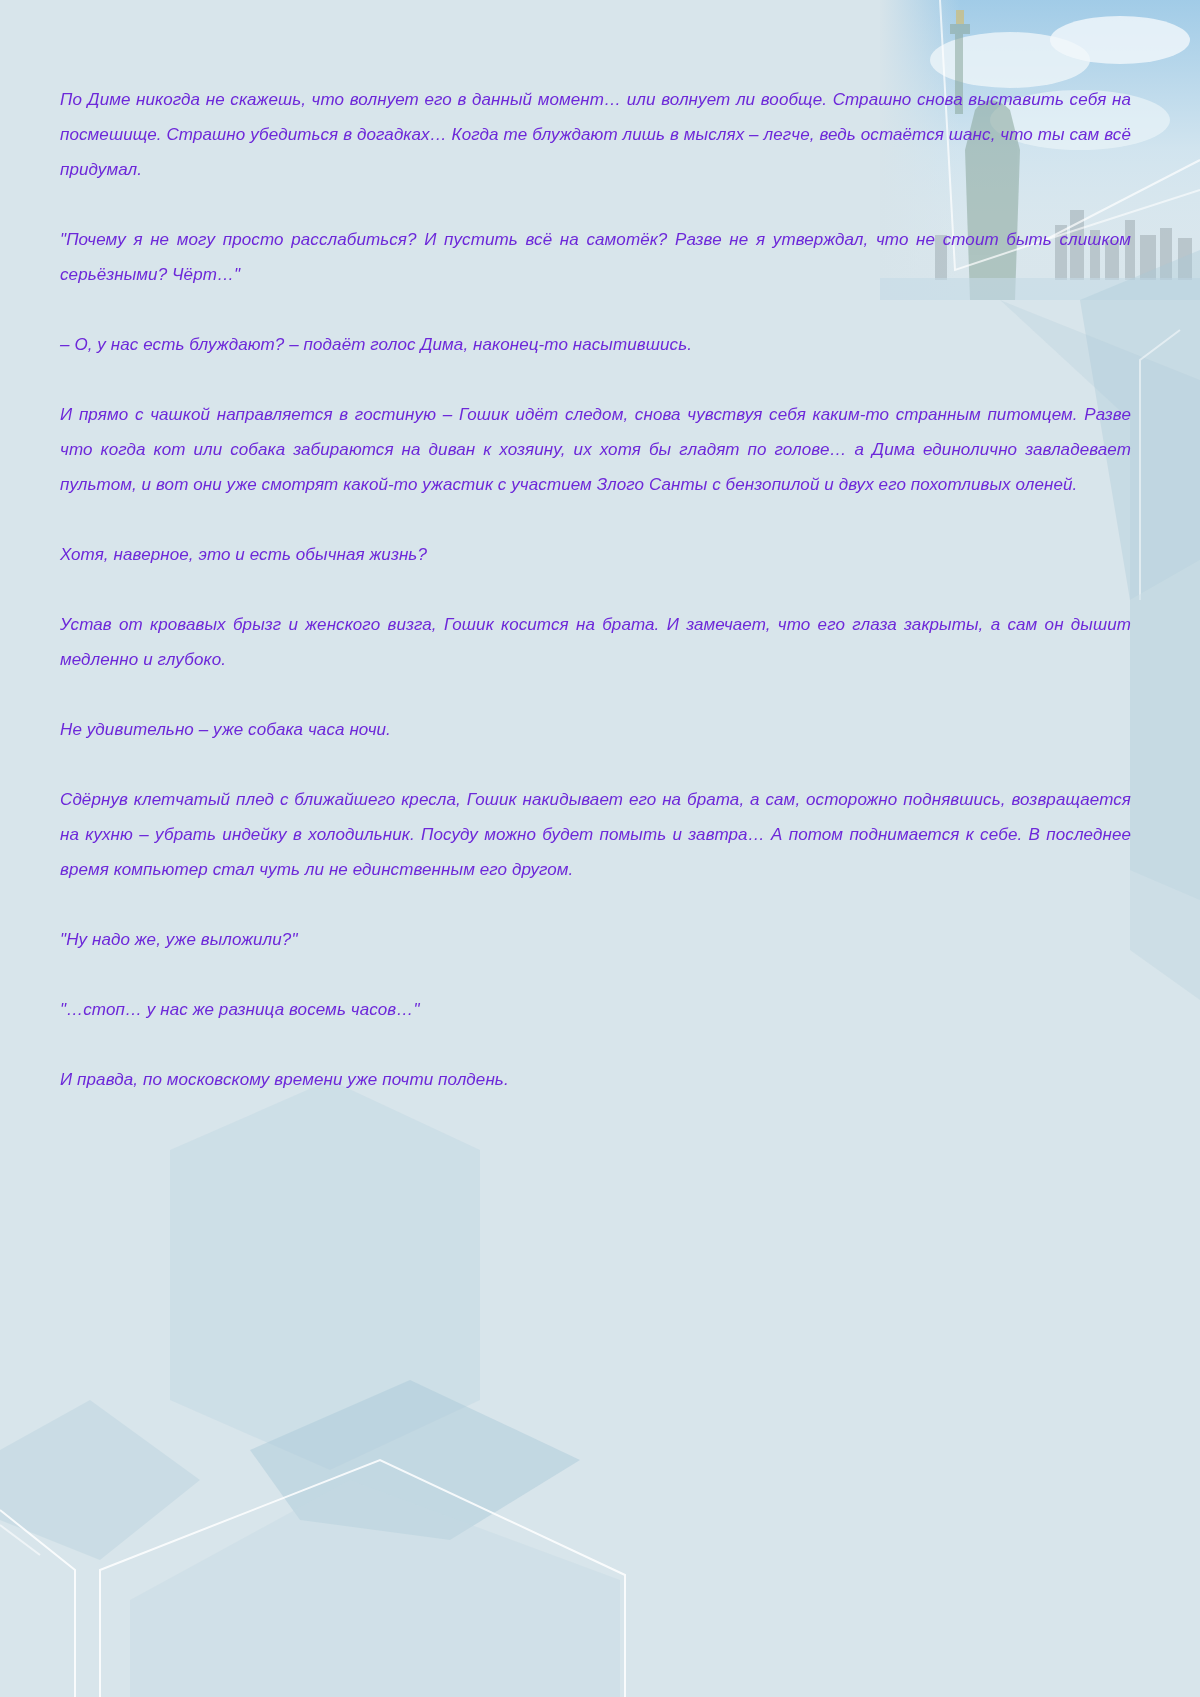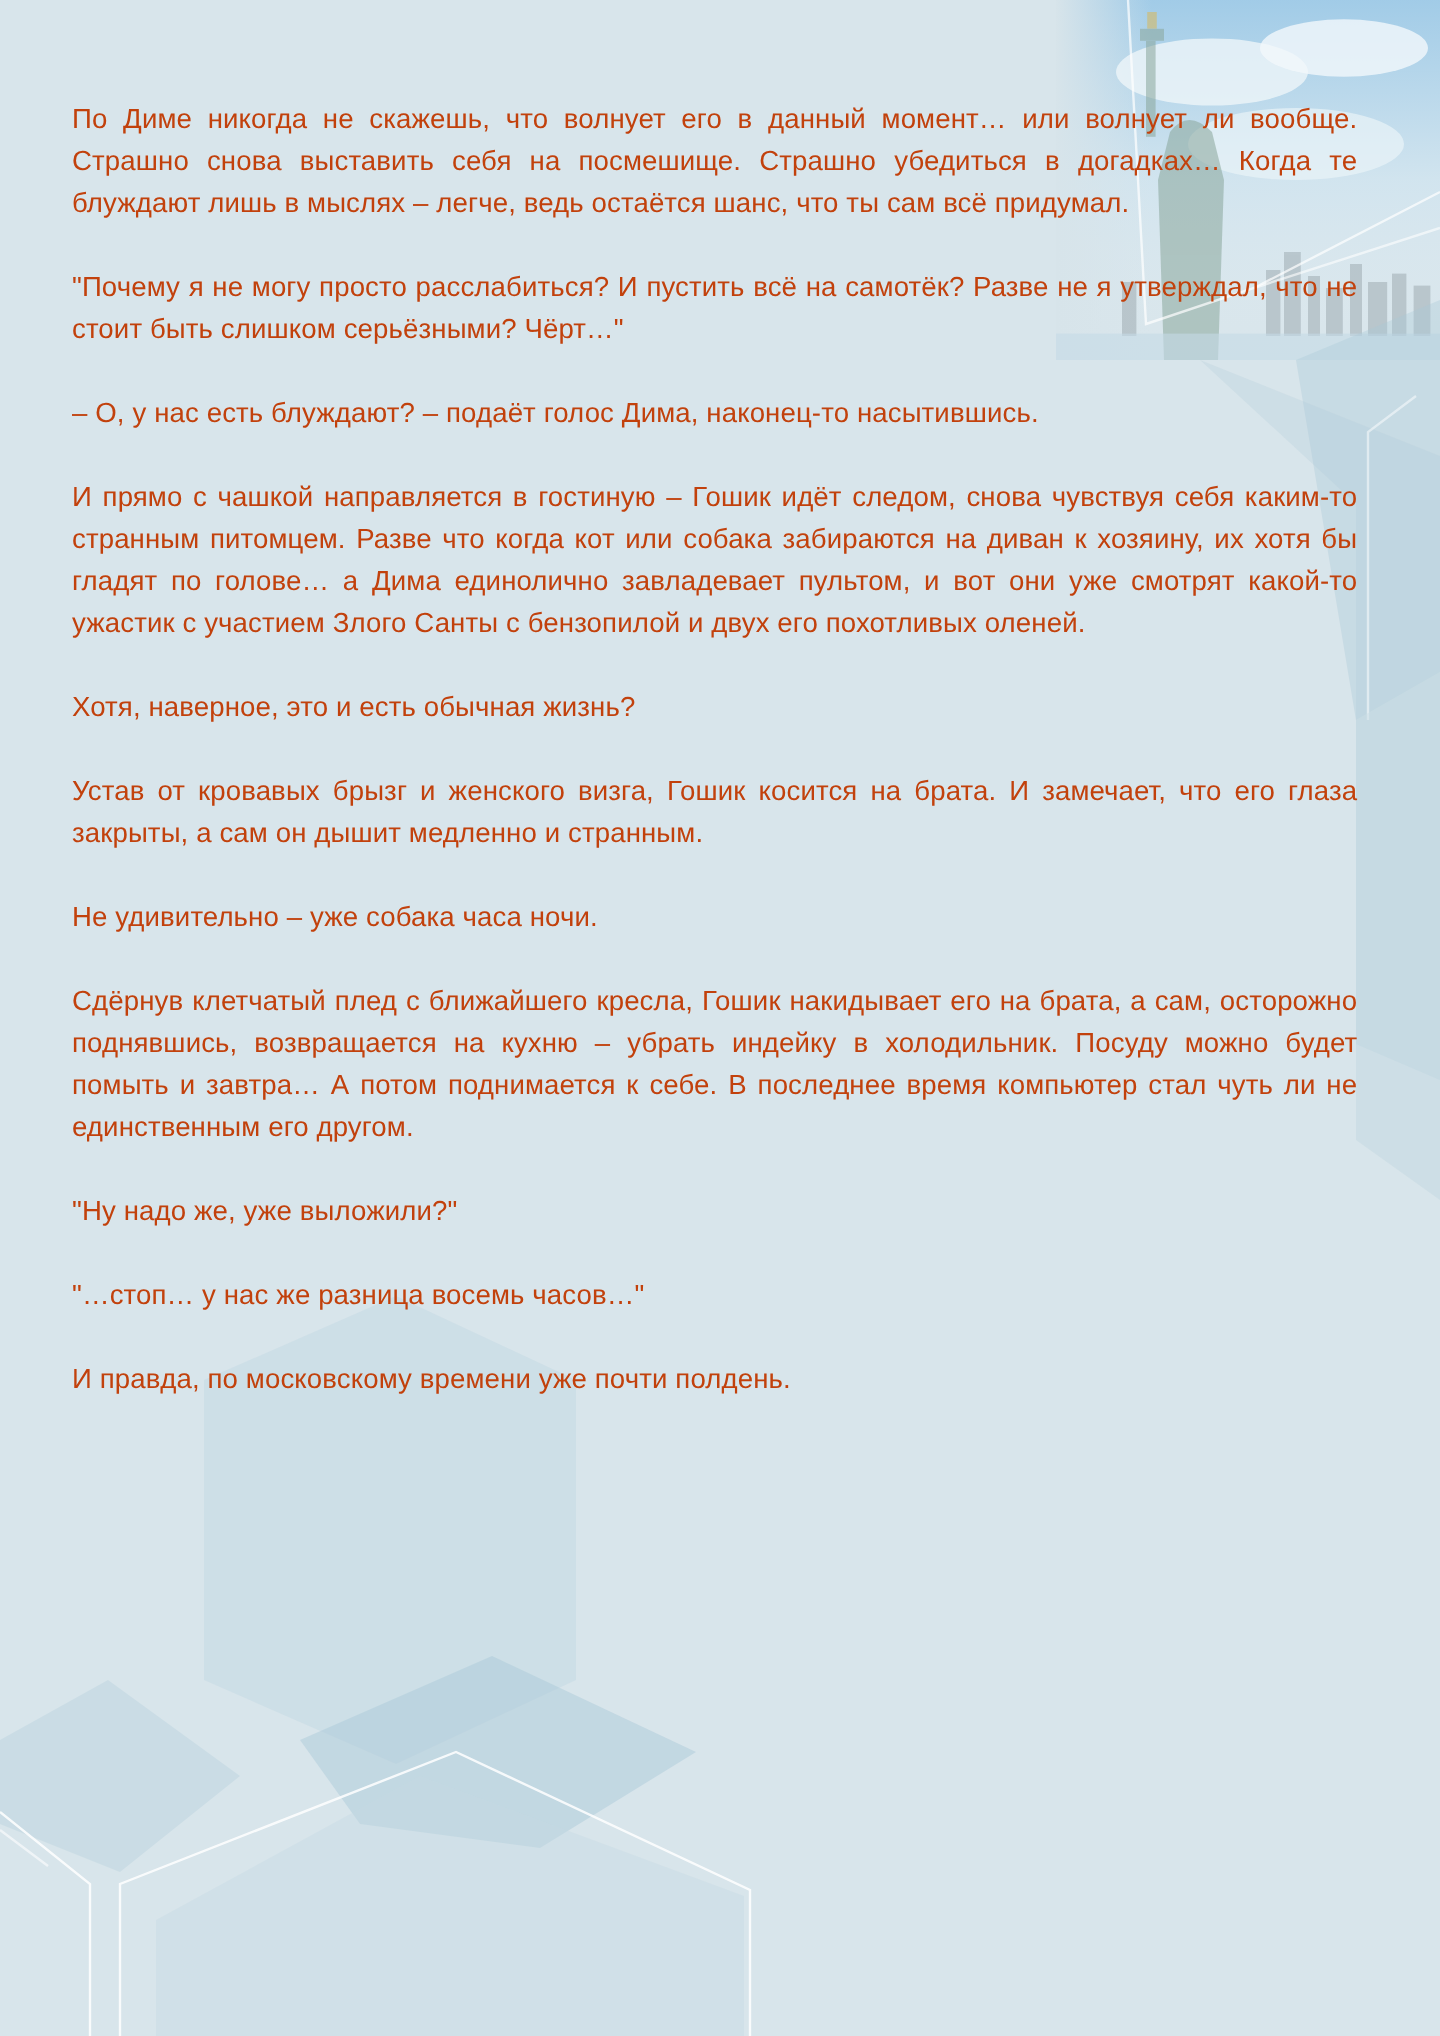--- a/index.html
+++ b/index.html
@@ -4,21 +4,21 @@
 <style>
   html, body { margin:0; padding:0; }
   body {
     width:1200px; height:1697px; overflow:hidden; position:relative;
     background:#d7e4ea;
     font-family:"Liberation Sans", "DejaVu Sans", sans-serif;
   }
   .bg { position:absolute; inset:0; overflow:hidden; z-index:0; }
   .content {
     position:absolute; left:60px; top:82px; width:1071px; z-index:2;
-    color:#c2410c; font-size:23px; line-height:35px;
+    color:#6d28d9; font-size:17px; line-height:35px;font-style:italic;
   }
   .content p { margin:0 0 35px 0; text-align:justify; letter-spacing:0.1px; }
 </style>
 </head>
 <body>
 
 <div class="bg">
   <svg width="1200" height="1697" viewBox="0 0 1200 1697" xmlns="http://www.w3.org/2000/svg">
     <defs>
       <linearGradient id="sky" x1="0" y1="0" x2="0" y2="1">
@@ -79,19 +79,19 @@
     <line x1="0" y1="1525" x2="40" y2="1555" stroke="#ffffff" stroke-width="2" opacity="0.6"></line>
   </svg>
 </div>
 
 <main class="content">
   <p>По Диме никогда не скажешь, что волнует его в данный момент… или волнует ли вообще. Страшно снова выставить себя на посмешище. Страшно убедиться в догадках… Когда те блуждают лишь в мыслях – легче, ведь остаётся шанс, что ты сам всё придумал.</p>
   <p>"Почему я не могу просто расслабиться? И пустить всё на самотёк? Разве не я утверждал, что не стоит быть слишком серьёзными? Чёрт…"</p>
   <p>– О, у нас есть блуждают? – подаёт голос Дима, наконец-то насытившись.</p>
   <p>И прямо с чашкой направляется в гостиную – Гошик идёт следом, снова чувствуя себя каким-то странным питомцем. Разве что когда кот или собака забираются на диван к хозяину, их хотя бы гладят по голове… а Дима единолично завладевает пультом, и вот они уже смотрят какой-то ужастик с участием Злого Санты с бензопилой и двух его похотливых оленей.</p>
   <p>Хотя, наверное, это и есть обычная жизнь?</p>
-  <p>Устав от кровавых брызг и женского визга, Гошик косится на брата. И замечает, что его глаза закрыты, а сам он дышит медленно и странным.</p>
+  <p>Устав от кровавых брызг и женского визга, Гошик косится на брата. И замечает, что его глаза закрыты, а сам он дышит медленно и глубоко.</p>
   <p>Не удивительно – уже собака часа ночи.</p>
   <p>Сдёрнув клетчатый плед с ближайшего кресла, Гошик накидывает его на брата, а сам, осторожно поднявшись, возвращается на кухню – убрать индейку в холодильник. Посуду можно будет помыть и завтра… А потом поднимается к себе. В последнее время компьютер стал чуть ли не единственным его другом.</p>
   <p>"Ну надо же, уже выложили?"</p>
   <p>"…стоп… у нас же разница восемь часов…"</p>
   <p>И правда, по московскому времени уже почти полдень.</p>
 </main>
 
 </body></html>

